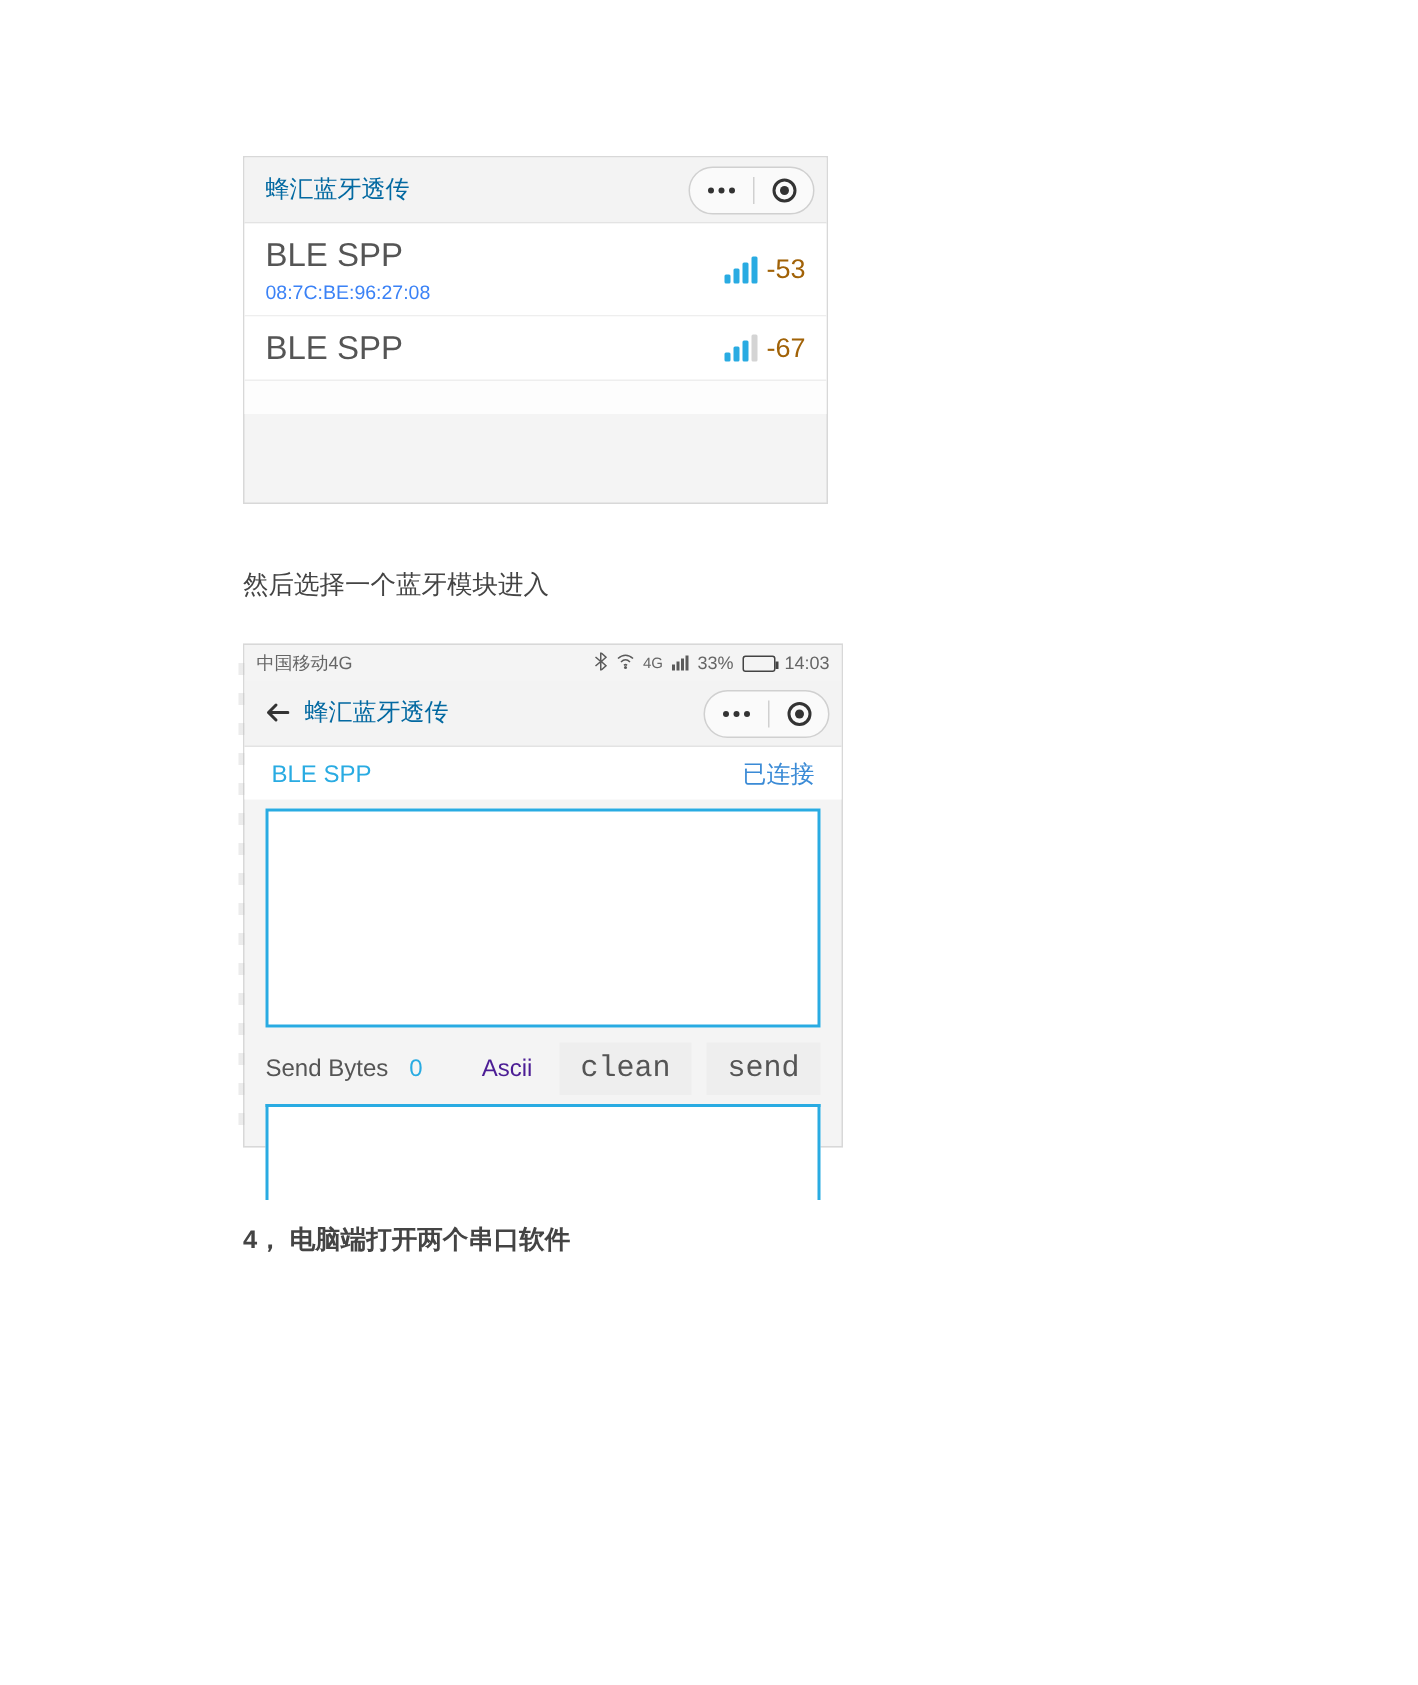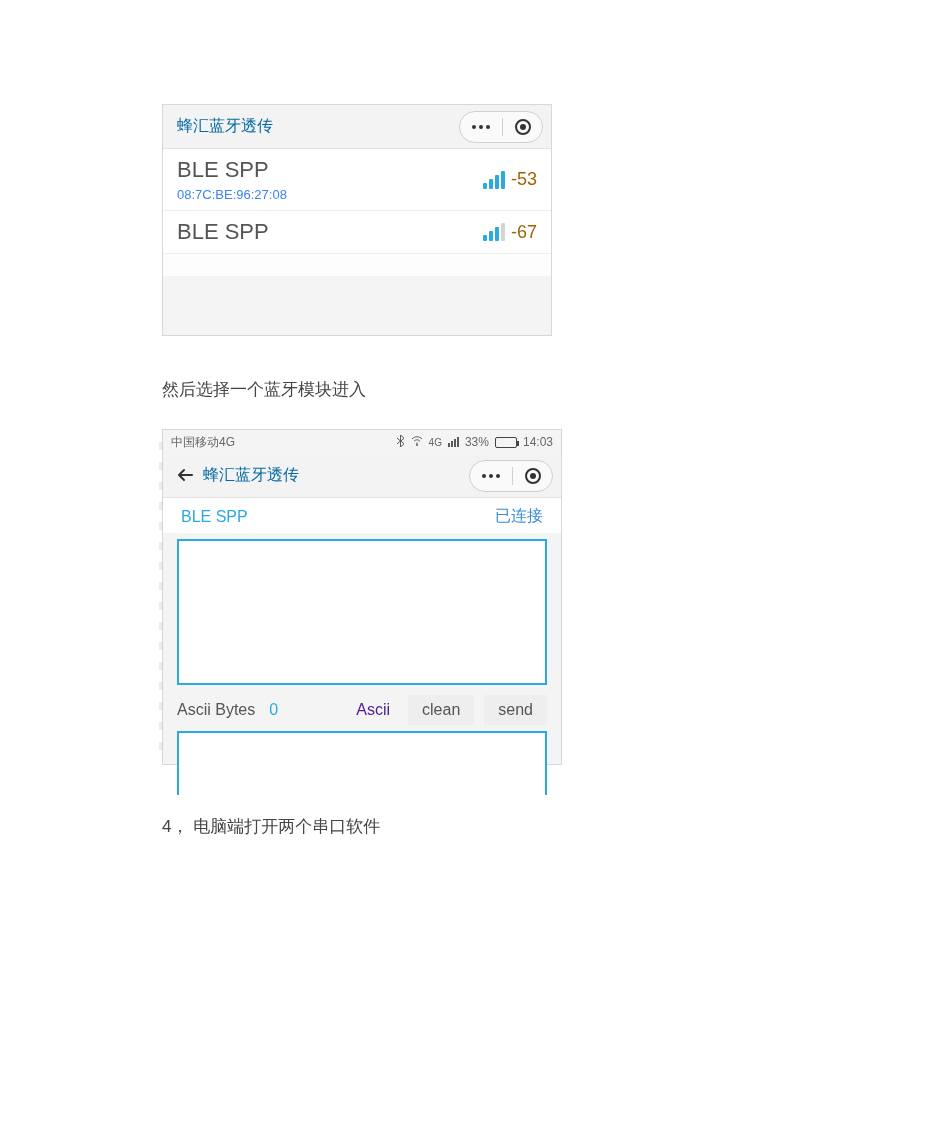--- a/index.html
+++ b/index.html
@@ -78,21 +78,21 @@
   .bars.medium .b4 { background:#d4d4d4; }
 
   .shot1 .blank { height:22px; background:#fdfdfd; }
 
   
   .caption {
     font-size: 17px;
     color:#444;
     margin: 42px 0 28px 0;
   }
-  .caption.sec { margin-top: 50px; }
+  .caption.sec { margin-top: 50px; font-weight: bold; }
 
   
   .shot2 { width: 400px; height: 336px; position: relative; }
 
   .statusbar {
     height: 24px;
     display:flex; align-items:center;
     padding: 0 8px;
     font-size: 12px; color:#666;
     background:#f4f4f4;
@@ -132,23 +132,24 @@
     font-size: 16px;
     color:#555;
   }
   .ctrl-row .sb-label { color:#555; }
   .ctrl-row .sb-val   { color:#29abe2; margin-right:auto; margin-left:4px; }
   .ctrl-row .ascii    { color:#4c1d95; margin-right:8px; }
   .ctrl-row button {
     background:#eeeeee;
     border:none;
     padding:6px 14px;
-    font-size:16px;
+    font-size:20px;
     color:#555;
     cursor:pointer;
+    font-family:Liberation Mono, monospace;
   }
 
   
   .shot2::before {
     content:""; position:absolute; left:-4px; top:12px; bottom:12px; width:4px;
     background: repeating-linear-gradient(#bfbfbf 0 8px, transparent 8px 20px);
     opacity:.3;
   }
 </style>
 </head>
@@ -248,21 +249,21 @@
   </div>
 
   <div class="conn-row">
     <span class="devname">BLE SPP</span>
     <span class="state">已连接</span>
   </div>
 
   <div class="panel"></div>
 
   <div class="ctrl-row">
-    <span class="sb-label">Ascii Bytes</span>
+    <span class="sb-label">Send Bytes</span>
     <span class="sb-val">0</span>
     <span class="ascii">Ascii</span>
     <button>clean</button>
     <button>send</button>
   </div>
 
   <div class="panel lower"></div>
 </div>
 
 <div class="caption sec">4，  电脑端打开两个串口软件</div>

